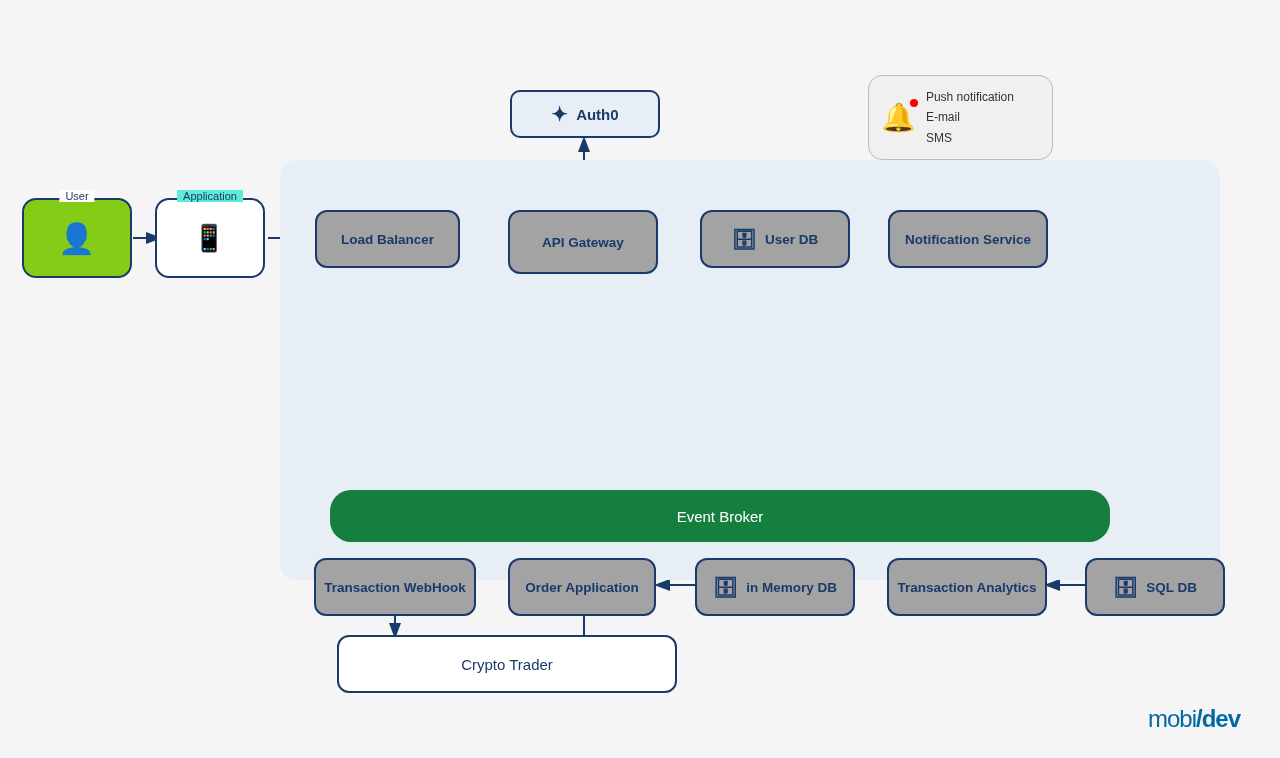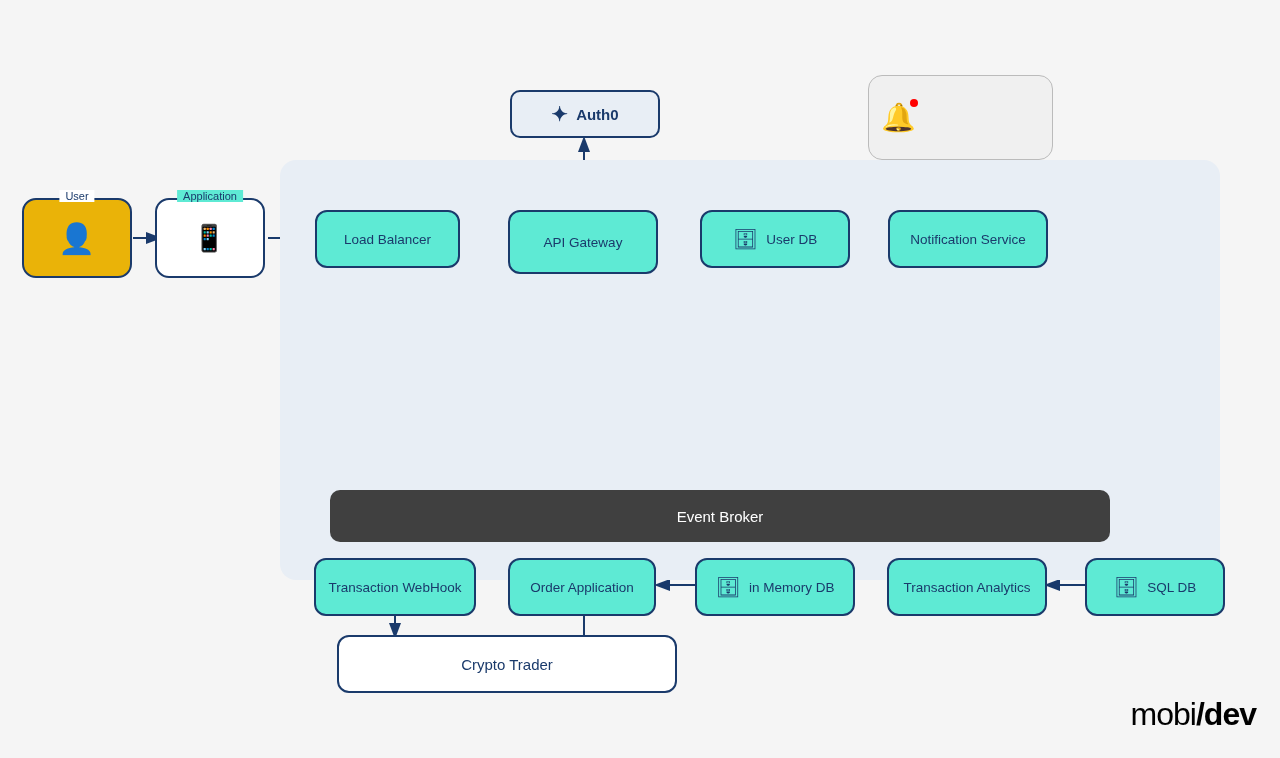--- a/index.html
+++ b/index.html
@@ -81,28 +81,28 @@
     }
     .mobidev-logo span {
       font-weight: 700;
     }
 
     
     .box {
       position: absolute;
       border: 2px solid #1a3a6b;
       border-radius: 12px;
-      background: #5eead4;
+      background: #a3a3a3;
       display: flex;
       align-items: center;
       justify-content: center;
       text-align: center;
       font-size: 13.5px;
       color: #1a3a6b;
-      font-weight: 400;
+      font-weight: 700;
     }
   </style>
 </head>
 <body>
 
 <svg class="svg-overlay" viewBox="0 0 1280 758" xmlns="http://www.w3.org/2000/svg">
   <defs>
     <marker id="arrow" markerWidth="8" markerHeight="8" refX="6" refY="3" orient="auto">
       <path d="M0,0 L0,6 L8,3 z" fill="#1a3a6b"></path>
     </marker>
@@ -154,58 +154,63 @@
 <div class="auth0-node" style="position:absolute;top:90px;left:510px;width:150px;height:48px;border:2px solid #1a3a6b;border-radius:10px;background:#e8eef5;display:flex;align-items:center;justify-content:center;gap:8px;font-size:15px;color:#1a3a6b;font-weight:600;">
   <span style="font-size:20px;">✦</span>
   <span>Auth0</span>
 </div>
 
 <div class="notif-box" style="position:absolute;top:75px;left:868px;width:185px;height:85px;border:1.5px solid #bbb;border-radius:14px;background:#f0f0f0;display:flex;flex-direction:row;align-items:center;padding:12px;gap:10px;">
   <div style="position:relative;flex-shrink:0;">
     <span style="font-size:28px;color:#1a3a6b;">🔔</span>
     <span style="position:absolute;top:-2px;right:-2px;width:8px;height:8px;background:red;border-radius:50;border-radius:50%;"></span>
   </div>
-</div>
-
-<div style="position:absolute;top:198px;left:22px;width:110px;height:80px;border:2px solid #1a3a6b;border-radius:14px;background:#eab308;display:flex;flex-direction:column;align-items:center;justify-content:center;">
+  <div style="font-size:12px;color:#333;line-height:1.7;">
+    <div>Push notification</div>
+    <div>E-mail</div>
+    <div>SMS</div>
+  </div>
+</div>
+
+<div style="position:absolute;top:198px;left:22px;width:110px;height:80px;border:2px solid #1a3a6b;border-radius:14px;background:#84cc16;display:flex;flex-direction:column;align-items:center;justify-content:center;">
   <span style="position:absolute;top:-10px;left:50%;transform:translateX(-50%);background:white;padding:0 6px;font-size:11px;color:#1a3a6b;font-weight:500;">User</span>
   <span style="font-size:30px;color:#1a3a6b;">👤</span>
 </div>
 
 <div style="position:absolute;top:198px;left:155px;width:110px;height:80px;border:2px solid #1a3a6b;border-radius:14px;background:white;display:flex;flex-direction:column;align-items:center;justify-content:center;">
   <span style="position:absolute;top:-10px;left:50%;transform:translateX(-50%);background:#5eead4;padding:0 6px;font-size:11px;color:#1a3a6b;font-weight:500;">Application</span>
   <span style="font-size:26px;color:#1a3a6b;">📱</span>
 </div>
 
 <div class="box" style="position:absolute;top:210px;left:315px;width:145px;height:58px;">Load Balancer</div>
 
 <div class="box" style="position:absolute;top:210px;left:508px;width:150px;height:64px;">API Gateway</div>
 
 <div class="box" style="position:absolute;top:210px;left:700px;width:150px;height:58px;display:flex;flex-direction:row;align-items:center;justify-content:center;gap:8px;">
   <span style="font-size:20px;color:#1a3a6b;">🗄</span>
   <span>User DB</span>
 </div>
 
 <div class="box" style="position:absolute;top:210px;left:888px;width:160px;height:58px;">Notification Service</div>
 
-<div style="position:absolute;top:490px;left:330px;width:780px;height:52px;background:#404040;border-radius:10px;display:flex;align-items:center;justify-content:center;color:white;font-size:15px;font-weight:500;">Event Broker</div>
+<div style="position:absolute;top:490px;left:330px;width:780px;height:52px;background:#15803d;border-radius:21px;display:flex;align-items:center;justify-content:center;color:white;font-size:15px;font-weight:500;">Event Broker</div>
 
 <div class="box" style="position:absolute;top:558px;left:314px;width:162px;height:58px;">Transaction WebHook</div>
 
 <div class="box" style="position:absolute;top:558px;left:508px;width:148px;height:58px;">Order Application</div>
 
 <div class="box" style="position:absolute;top:558px;left:695px;width:160px;height:58px;display:flex;flex-direction:row;align-items:center;justify-content:center;gap:8px;">
   <span style="font-size:20px;color:#1a3a6b;">🗄</span>
   <span>in Memory DB</span>
 </div>
 
 <div class="box" style="position:absolute;top:558px;left:887px;width:160px;height:58px;">Transaction Analytics</div>
 
 <div class="box" style="position:absolute;top:558px;left:1085px;width:140px;height:58px;display:flex;flex-direction:row;align-items:center;justify-content:center;gap:8px;">
   <span style="font-size:20px;color:#1a3a6b;">🗄</span>
   <span>SQL DB</span>
 </div>
 
 <div style="position:absolute;top:635px;left:318px;width:340px;height:58px;border:2px solid #1a3a6b;border-radius:12px;background:white;display:flex;align-items:center;justify-content:center;font-size:15px;color:#1a3a6b;font-weight:500;margin-left:19px;">Crypto Trader</div>
 
-<div class="mobidev-logo" style="position:absolute;bottom:25px;right:24px;font-size:32px;color:#000000;letter-spacing:-1px;font-weight:300;">
+<div class="mobidev-logo" style="position:absolute;bottom:25px;right:40px;font-size:24px;color:#0369a1;letter-spacing:-1px;font-weight:300;">
   <span style="font-weight:300;">mobi</span><span style="font-weight:700;">/</span><span style="font-weight:700;">dev</span>
 </div>
 
 </body></html>

